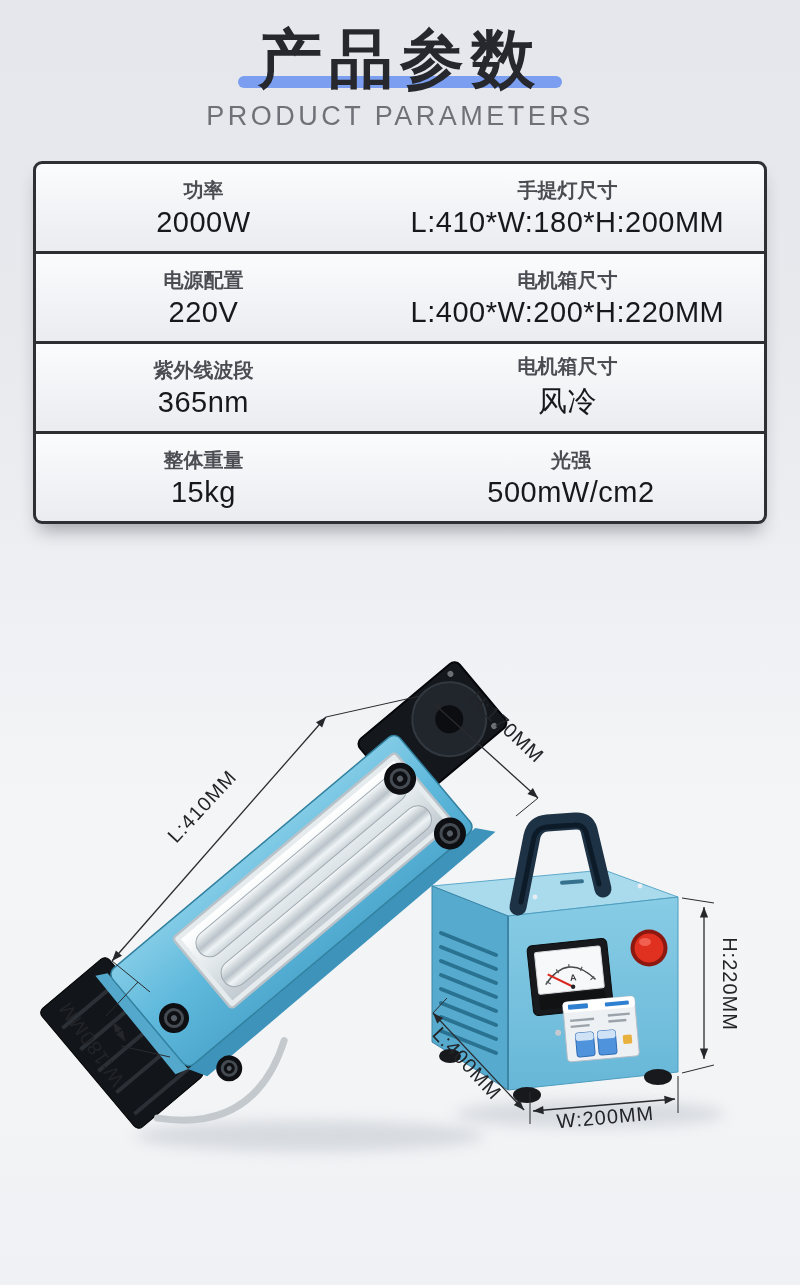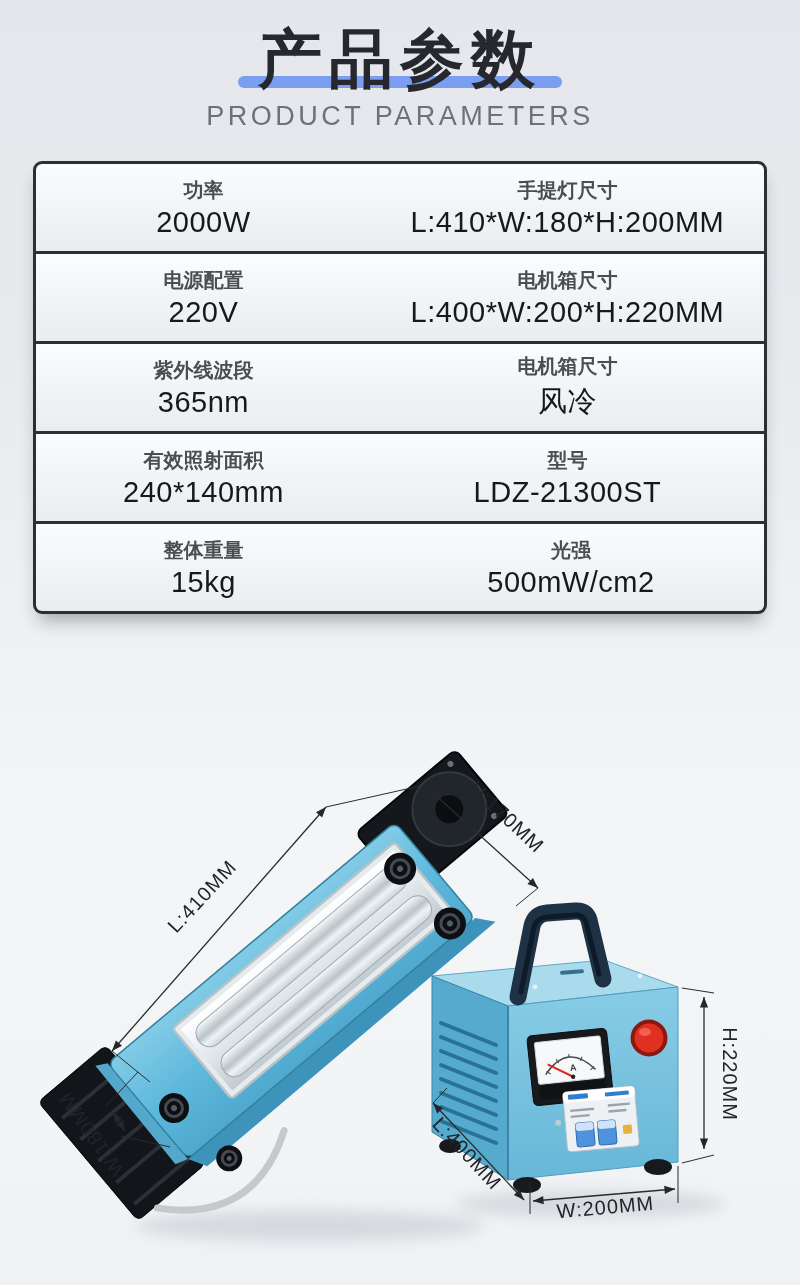--- a/index.html
+++ b/index.html
@@ -88,30 +88,20 @@
       <div class="spec-cell left">
         <div class="spec-label">紫外线波段</div>
         <div class="spec-value">365nm</div>
       </div>
       <div class="spec-cell">
         <div class="spec-label">电机箱尺寸</div>
         <div class="spec-value">风冷</div>
       </div>
     </div>
 
-    <div class="spec-row">
-      <div class="spec-cell left">
-        <div class="spec-label">有效照射面积</div>
-        <div class="spec-value">240*140mm</div>
-      </div>
-      <div class="spec-cell">
-        <div class="spec-label">型号</div>
-        <div class="spec-value">LDZ-21300ST</div>
-      </div>
-    </div>
 
     <div class="spec-row">
       <div class="spec-cell left">
         <div class="spec-label">整体重量</div>
         <div class="spec-value">15kg</div>
       </div>
       <div class="spec-cell">
         <div class="spec-label">光强</div>
         <div class="spec-value">500mW/cm2</div>
       </div>

